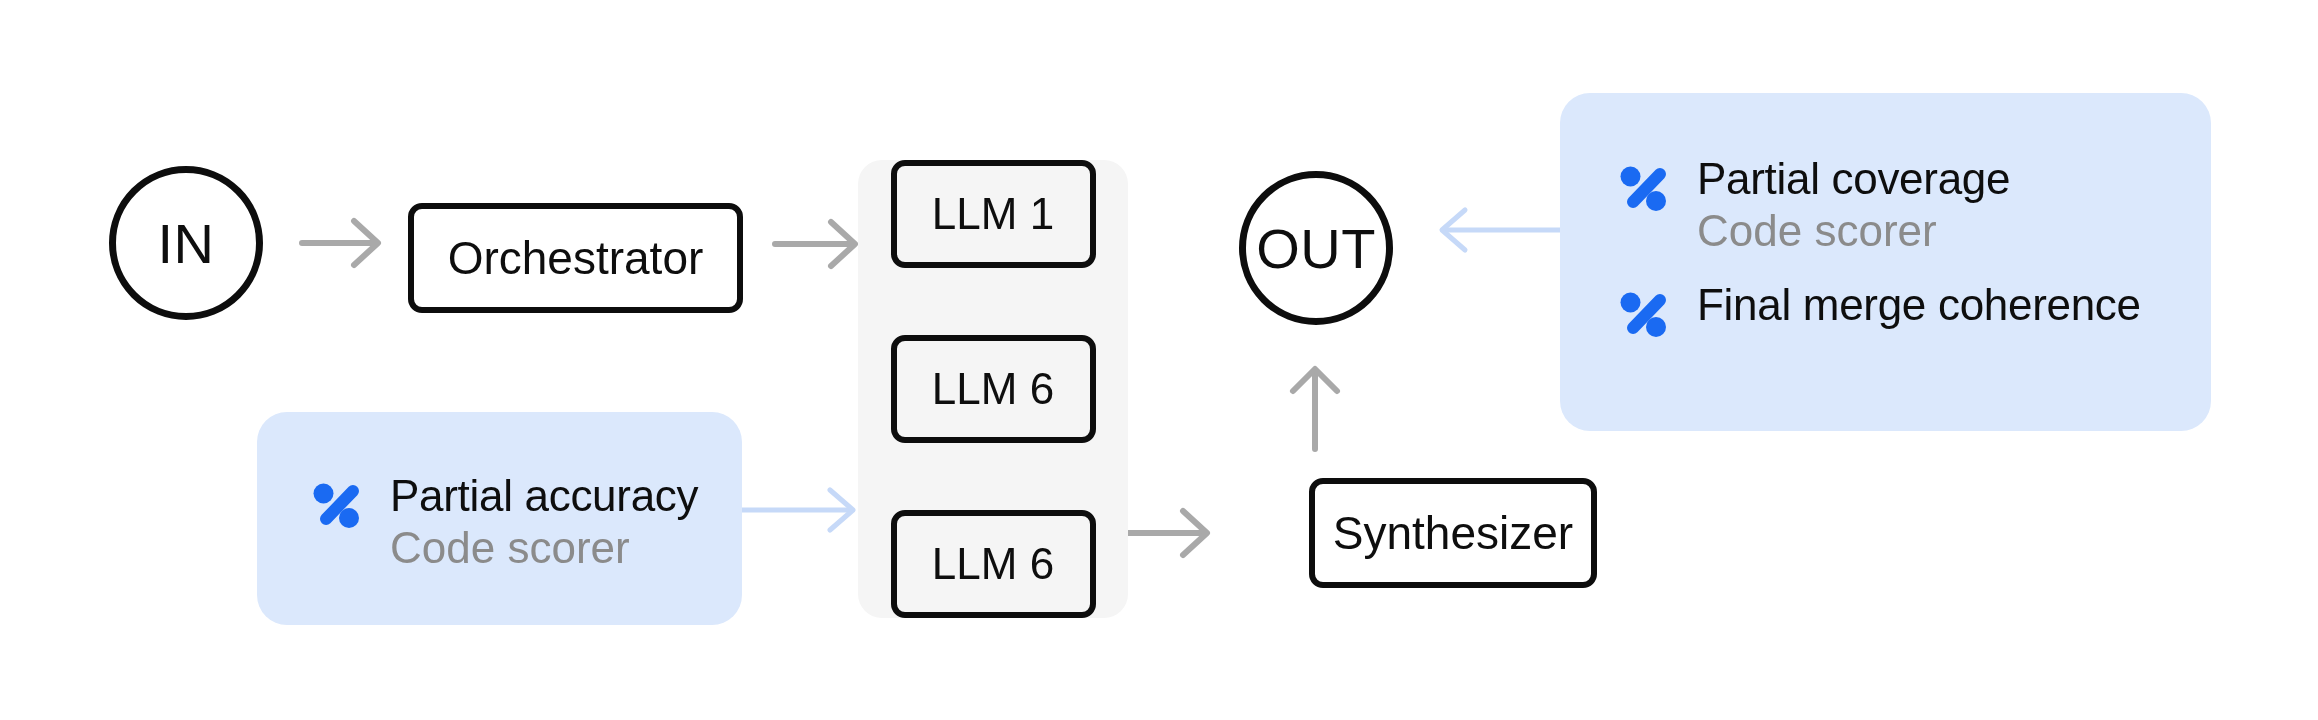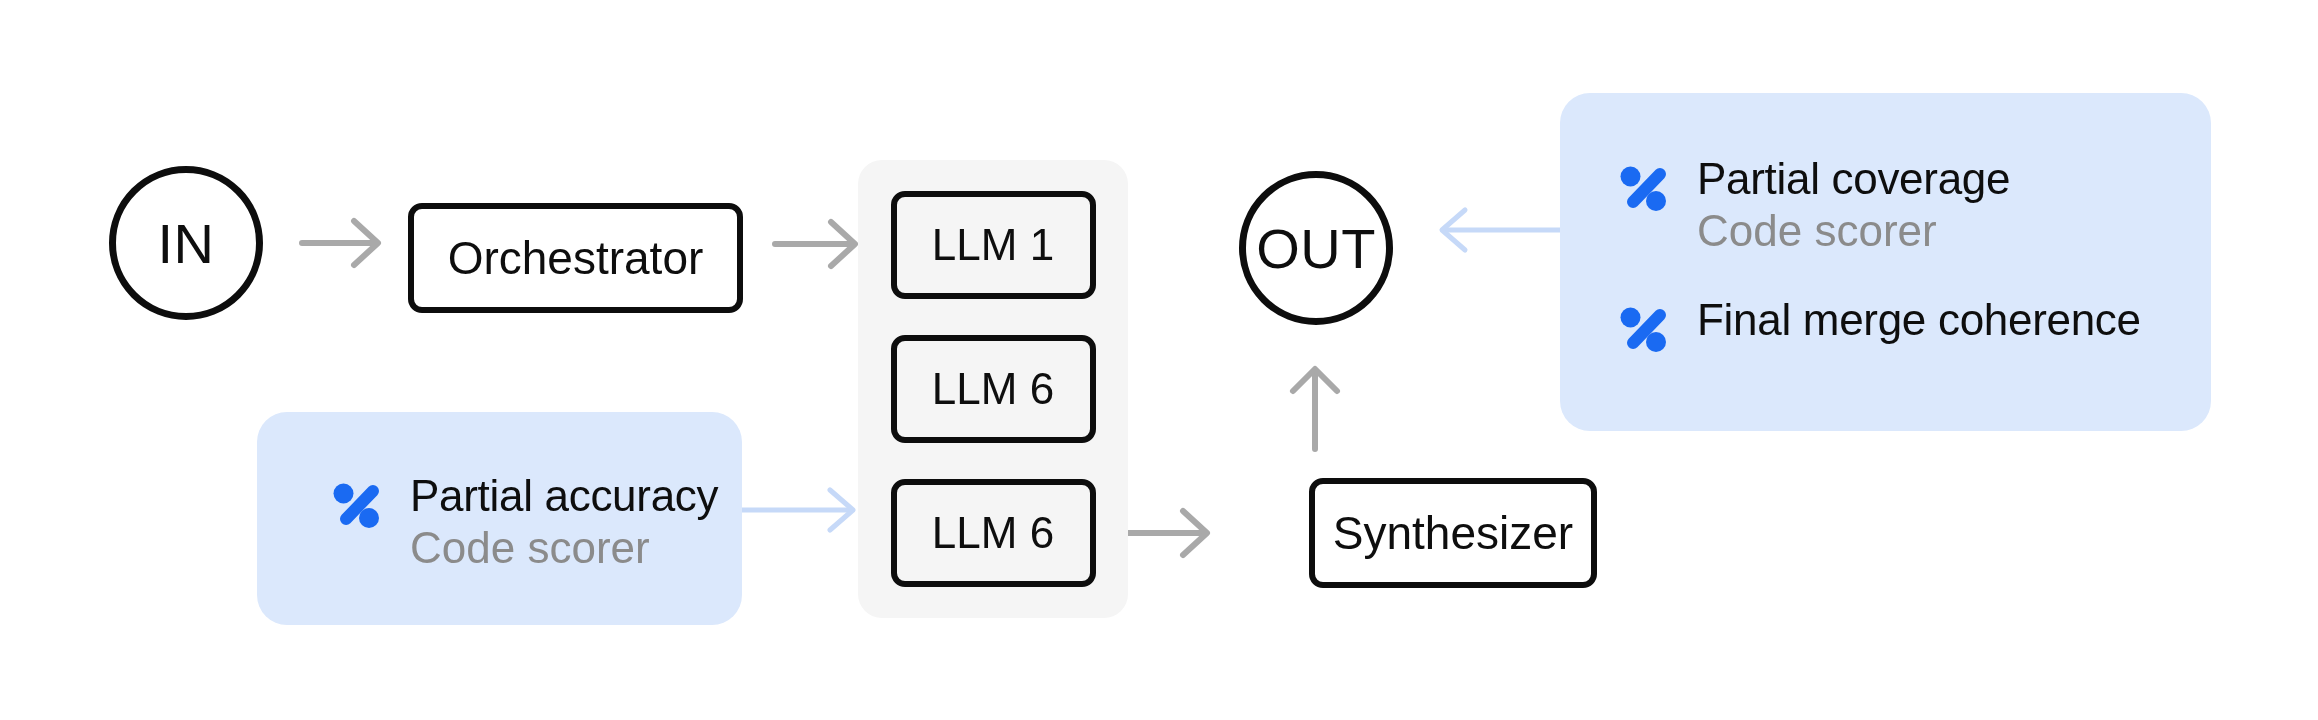--- a/index.html
+++ b/index.html
@@ -50,21 +50,21 @@
   #node-synthesizer  { left: 1309px; top: 478px; width: 288px; height: 110px; }
 
   
   .llm-group {
     position: absolute;
     left: 858px; top: 160px;
     width: 270px; height: 458px;
     background: #f5f5f5;
     border-radius: 24px;
     display: flex; flex-direction: column;
-    align-items: center; justify-content: center;
+    align-items: center; justify-content: space-between;
     gap: 36px;
   }
   .llm-box {
     width: 205px; height: 108px;
     border: 6px solid #0d0d0d;
     border-radius: 14px;
     background: transparent;
     display: flex; align-items: center; justify-content: center;
     font-size: 44px;
   }
@@ -73,28 +73,28 @@
   .scorer-card {
     position: absolute;
     background: #dbe8fc;
     border-radius: 30px;
     display: flex; flex-direction: column;
   }
   #card-partial {
     left: 257px; top: 412px;
     width: 485px; height: 213px;
     justify-content: center;
-    padding-left: 76px;
+    padding-left: 56px;
   }
   #card-output {
     left: 1560px; top: 93px;
     width: 651px; height: 338px;
     padding: 58px 0 0 60px;
   }
-  #card-output .scorer-row + .scorer-row { margin-top: 39px; }
+  #card-output .scorer-row + .scorer-row { margin-top: 24px; }
 
   .scorer-row { display: flex; align-items: flex-start; }
   .scorer-icon {
     flex: 0 0 auto;
     width: 48px; height: 45px;
     margin-top: 15px;
     margin-right: 29px;
   }
   .scorer-icon circle { fill: #1a6af2; }
   .scorer-icon path { stroke: #1a6af2; stroke-width: 12; stroke-linecap: round; fill: none; }

